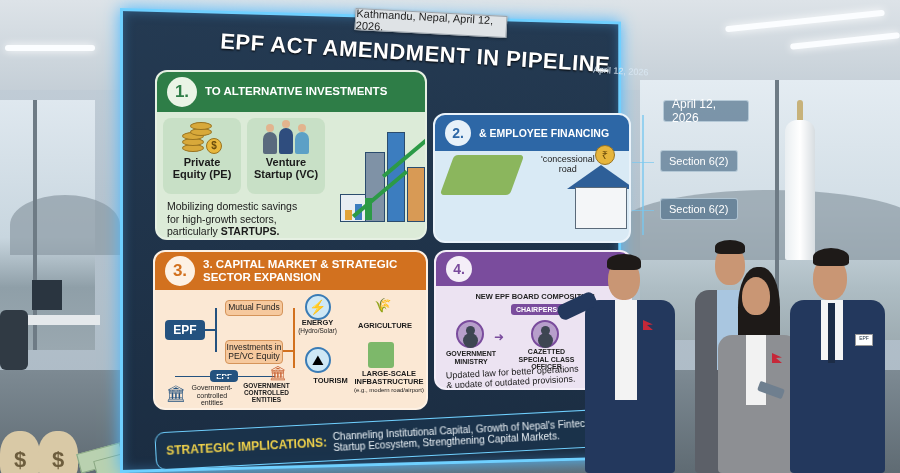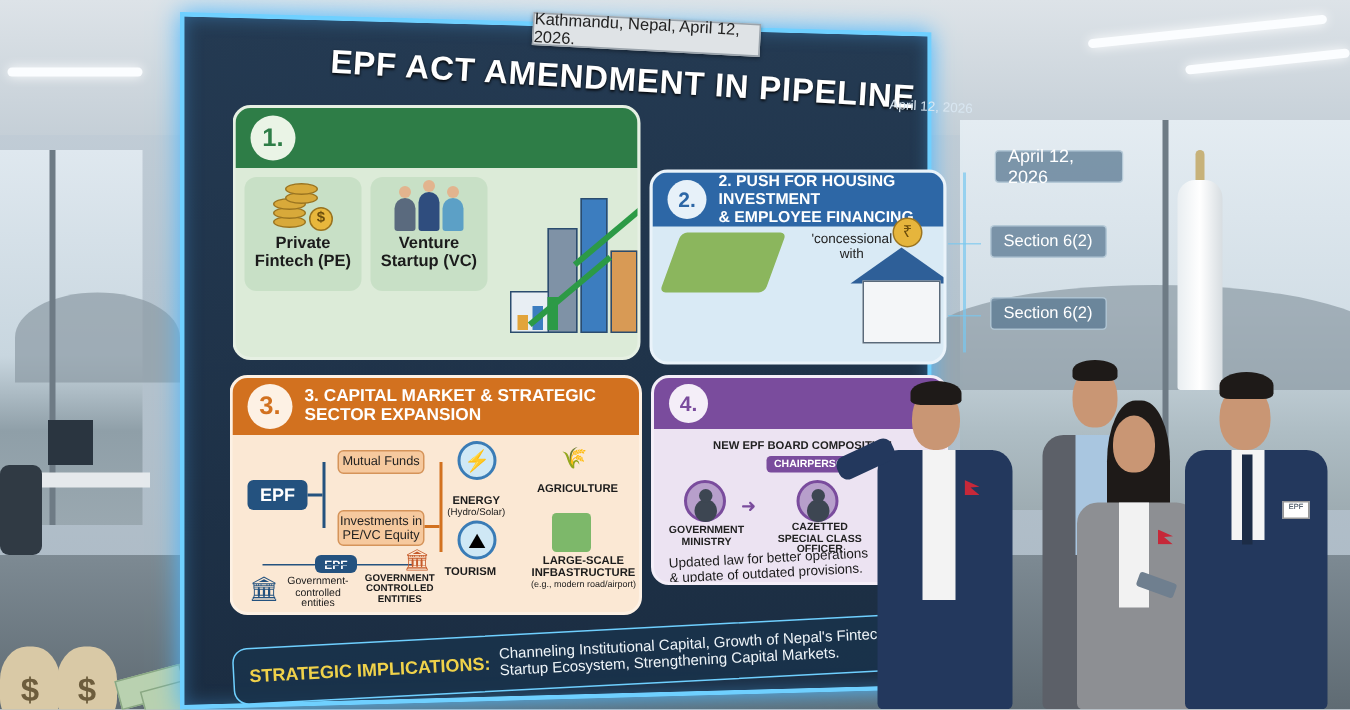--- a/index.html
+++ b/index.html
@@ -151,68 +151,73 @@
 <div class="screen"></div>
 
 <div class="location-tag">Kathmandu, Nepal, April 12, 2026.</div>
 <div class="headline">EPF ACT AMENDMENT IN PIPELINE</div>
 <div class="screen-date">April 12, 2026</div>
 
 <div class="panel p1">
   <div class="panel-head">
     <div class="num-badge">1.</div>
     <div>
+      <div>TO ALTERNATIVE INVESTMENTS</div>
     </div>
   </div>
   <div class="card" style="left:6px;top:46px;width:78px;height:76px;">
     <div class="coins">
       <div class="coin" style="left:0;top:20px;"></div>
       <div class="coin" style="left:0;top:14px;"></div>
       <div class="coin" style="left:0;top:8px;"></div>
       <div class="coin" style="left:8px;top:4px;"></div>
       <div class="coin" style="left:8px;top:-2px;"></div>
       <div class="coin-big">$</div>
     </div>
     <div>Private</div>
-    <div>Fintech (PE)</div>
+    <div>Equity (PE)</div>
   </div>
   <div class="card" style="left:90px;top:46px;width:78px;height:76px;">
     <div class="people">
       <div class="person" style="background:#5a6a7e;"></div>
       <div class="person" style="height:26px;"></div>
       <div class="person" style="background:#5ca0c6;"></div>
     </div>
     <div>Venture</div>
     <div>Startup (VC)</div>
+  </div>
+  <div class="p1-desc">
+    <div>Mobilizing domestic savings</div>
+    <div>for high-growth sectors,</div>
+    <div><span>particularly </span><b>STARTUPS.</b></div>
   </div>
   <div class="city">
     <div class="bld" style="left:30px;width:20px;height:70px;background:#7f92a6;"></div>
     <div class="bld" style="left:52px;width:18px;height:90px;background:#3c7dbf;"></div>
     <div class="bld" style="left:72px;width:18px;height:55px;background:#d89a55;"></div>
     <div class="bld" style="left:5px;width:26px;height:28px;background:#e8eef3;"></div>
     <div class="bar" style="left:10px;height:10px;background:#e2a43a;"></div>
     <div class="bar" style="left:20px;height:16px;background:#3c7dbf;"></div>
     <div class="bar" style="left:30px;height:22px;background:#2c9a46;"></div>
     <div class="arrow-up" style="left:10px;top:70px;"></div>
     <div class="arrow-up" style="left:40px;top:30px;background:#2c9a46;"></div>
   </div>
 </div>
 
 <div class="panel p2">
   <div class="panel-head">
     <div class="num-badge">2.</div>
     <div>
-      <div>2. PUSH FOR HOUSING INVESTMENT</div>
       <div>&amp; EMPLOYEE FINANCING</div>
     </div>
   </div>
   <div class="mini-houses"></div>
   <div class="concession">
     <div>'concessional</div>
-    <div>with</div>
+    <div>road</div>
   </div>
   <div class="rupee">₹</div>
   <div class="house-roof"></div>
   <div class="house"></div>
 </div>
 
 <div class="panel p3">
   <div class="panel-head">
     <div class="num-badge">3.</div>
     <div>
@@ -224,28 +229,28 @@
   <div class="line" style="left:50px;top:77px;width:10px;height:2px;background:#24527f;"></div>
   <div class="line" style="left:60px;top:56px;width:2px;height:44px;background:#24527f;"></div>
   <div class="fund-box" style="left:70px;top:48px;width:58px;height:16px;">Mutual Funds</div>
   <div class="fund-box" style="left:70px;top:88px;width:58px;height:24px;flex-direction:column;">
     <div>Investments in</div>
     <div>PE/VC Equity</div>
   </div>
   <div class="line" style="left:128px;top:98px;width:10px;height:2px;"></div>
   <div class="line" style="left:138px;top:56px;width:2px;height:60px;"></div>
   <div class="sector-icon" style="left:150px;top:42px;background:#cfe8f5;border:2px solid #3a7cb6;color:#e2a43a;">⚡</div>
-  <div class="sector-label" style="left:135px;top:78px;width:55px;">
+  <div class="sector-label" style="left:135px;top:67px;width:55px;">
     <div>ENERGY</div>
     <div style="font-weight:normal;font-size:6.5px;">(Hydro/Solar)</div>
   </div>
   <div class="sector-icon" style="left:215px;top:40px;color:#5a9a3a;">🌾</div>
   <div class="sector-label" style="left:195px;top:70px;width:70px;">AGRICULTURE</div>
   <div class="sector-icon" style="left:150px;top:95px;background:#cfe8f5;border:2px solid #3a7cb6;">⛰</div>
-  <div class="sector-label" style="left:131px;top:125px;width:55px;">TOURISM</div>
+  <div class="sector-label" style="left:148px;top:125px;width:55px;">TOURISM</div>
   <div class="sector-icon" style="left:213px;top:90px;border-radius:3px;background:#7db86a;"></div>
   <div class="sector-label" style="left:195px;top:118px;width:78px;">
     <div>LARGE-SCALE</div>
     <div>INFBASTRUCTURE</div>
     <div style="font-weight:normal;font-size:6px;">(e.g., modern road/airport)</div>
   </div>
   <div class="epf-box" style="left:55px;top:118px;width:28px;height:12px;font-size:8px;">EPF</div>
   <div class="bline" style="left:20px;top:124px;width:100px;height:1px;"></div>
   <div class="sector-icon" style="left:8px;top:128px;color:#24527f;font-size:16px;">🏛</div>
   <div class="small-label" style="left:32px;top:132px;width:50px;">Government-controlled entities</div>

